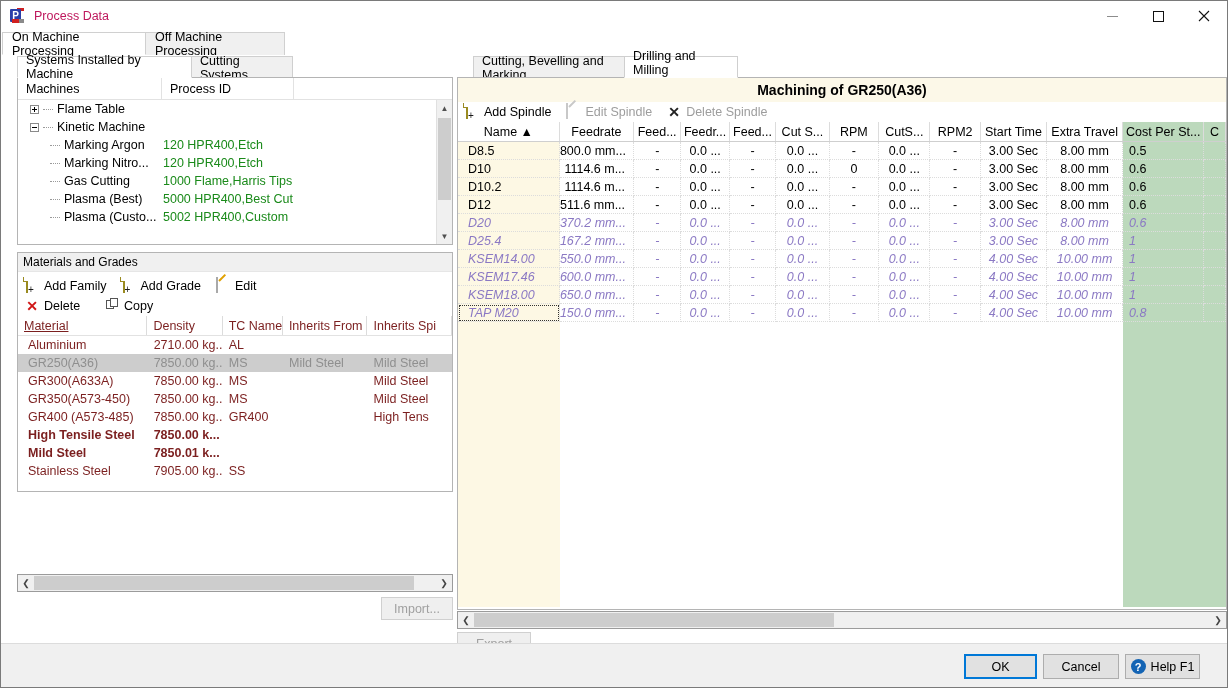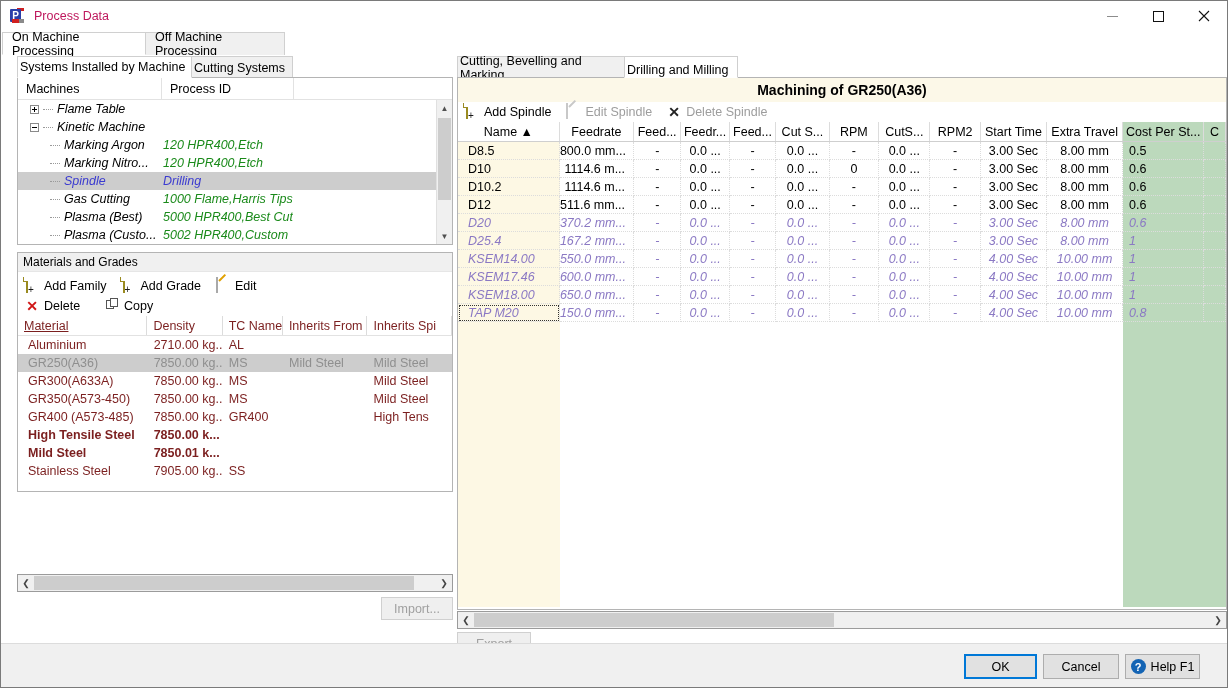--- a/index.html
+++ b/index.html
@@ -40,34 +40,34 @@
   .tab1.active { background:#fff; border:1px solid #d0d0d0; border-bottom:1px solid #fff;
                  z-index:3; }
 
   
   .body { position:absolute; left:0; top:55px; right:0; bottom:0; background:#fff; }
 
   
   .leftcol { position:absolute; left:8px; top:0; width:444px; bottom:0; }
 
   .tabstrip2 { position:relative; height:22px; margin-left:8px; }
-  .tab2 { position:absolute; top:0; height:22px; padding:0 2px; font-size:12.5px;
+  .tab2 { position:absolute; top:0; height:22px; padding:0 8px; font-size:12.5px;
           display:flex; align-items:center; background:#f0f0f0; border:1px solid #cfcfcf;
           border-bottom:none; }
   .tab2.active { background:#fff; border-bottom:1px solid #fff; z-index:3; }
 
   .panel { border:1px solid #b4b4b4; background:#fff; }
 
   .tree-panel { position:absolute; left:8px; top:21px; width:436px; height:168px; }
   .grid-head { display:flex; height:22px; background:#fff; border-bottom:1px solid #e2e2e2;
                font-size:12.5px; color:#000; align-items:center; }
   .gh { padding-left:8px; border-right:1px solid #e2e2e2; height:22px; line-height:22px;
         overflow:hidden; white-space:nowrap; }
 
-  .tree-body { position:absolute; left:0; right:0; top:22px; bottom:0; overflow:hidden;font-style:italic; }
+  .tree-body { position:absolute; left:0; right:0; top:22px; bottom:0; overflow:hidden; }
   .trow { height:18px; display:flex; align-items:center; font-size:12.5px; position:relative; }
   .trow.sel { background:#cdcdcd; }
   .tname { width:145px; display:flex; align-items:center; white-space:nowrap; overflow:hidden; }
   .tproc { color:#1a8a1a; white-space:nowrap; overflow:hidden; }
   .trow.sel .tproc { color:#3b3bd0; }
   .trow.sel .lbl { color:#3b3bd0; }
   .exp { width:9px; height:9px; border:1px solid #8a8a8a; background:#fff;
          margin-right:4px; position:relative; flex:none; }
   .exp::before { content:""; position:absolute; left:1px; top:3px; width:5px; height:1px; background:#000; }
   .exp.plus::after { content:""; position:absolute; left:3px; top:1px; width:1px; height:5px; background:#000; }
@@ -242,27 +242,20 @@
               </div>
               <div class="tproc">120 HPR400,Etch</div>
             </div>
             <div class="trow">
               <div class="tname" style="padding-left: 32px;">
                 <span class="dots"></span>
                 <span class="lbl">Marking Nitro...</span>
               </div>
               <div class="tproc">120 HPR400,Etch</div>
             </div>
-            <div class="trow sel">
-              <div class="tname" style="padding-left: 32px;">
-                <span class="dots"></span>
-                <span class="lbl">Spindle</span>
-              </div>
-              <div class="tproc">Drilling</div>
-            </div>
             <div class="trow">
               <div class="tname" style="padding-left: 32px;">
                 <span class="dots"></span>
                 <span class="lbl">Gas Cutting</span>
               </div>
               <div class="tproc">1000 Flame,Harris Tips</div>
             </div>
             <div class="trow">
               <div class="tname" style="padding-left: 32px;">
                 <span class="dots"></span>
@@ -390,21 +383,21 @@
         <div style="width:16px;text-align:center;font-size:9px;color:#444;">❯</div>
       </div>
 
       <div class="botbtns">
         <div class="gbtn" style="left:372px;width:72px;">Import...</div>
       </div>
     </div>
 
     <div class="rightcol">
       <div class="r-tabstrip">
-        <div class="tab2" style="left:0; width:168px;">
+        <div class="tab2" style="left:16px; width:168px;">
           <span>Cutting, Bevelling and Marking</span>
         </div>
         <div class="tab2 active" style="left:167px; width:114px;align-items:flex-end;">
           <span>Drilling and Milling</span>
         </div>
       </div>
 
       <div class="r-panel">
         <div class="mach-title">Machining of GR250(A36)</div>
         <div class="sp-tools">

